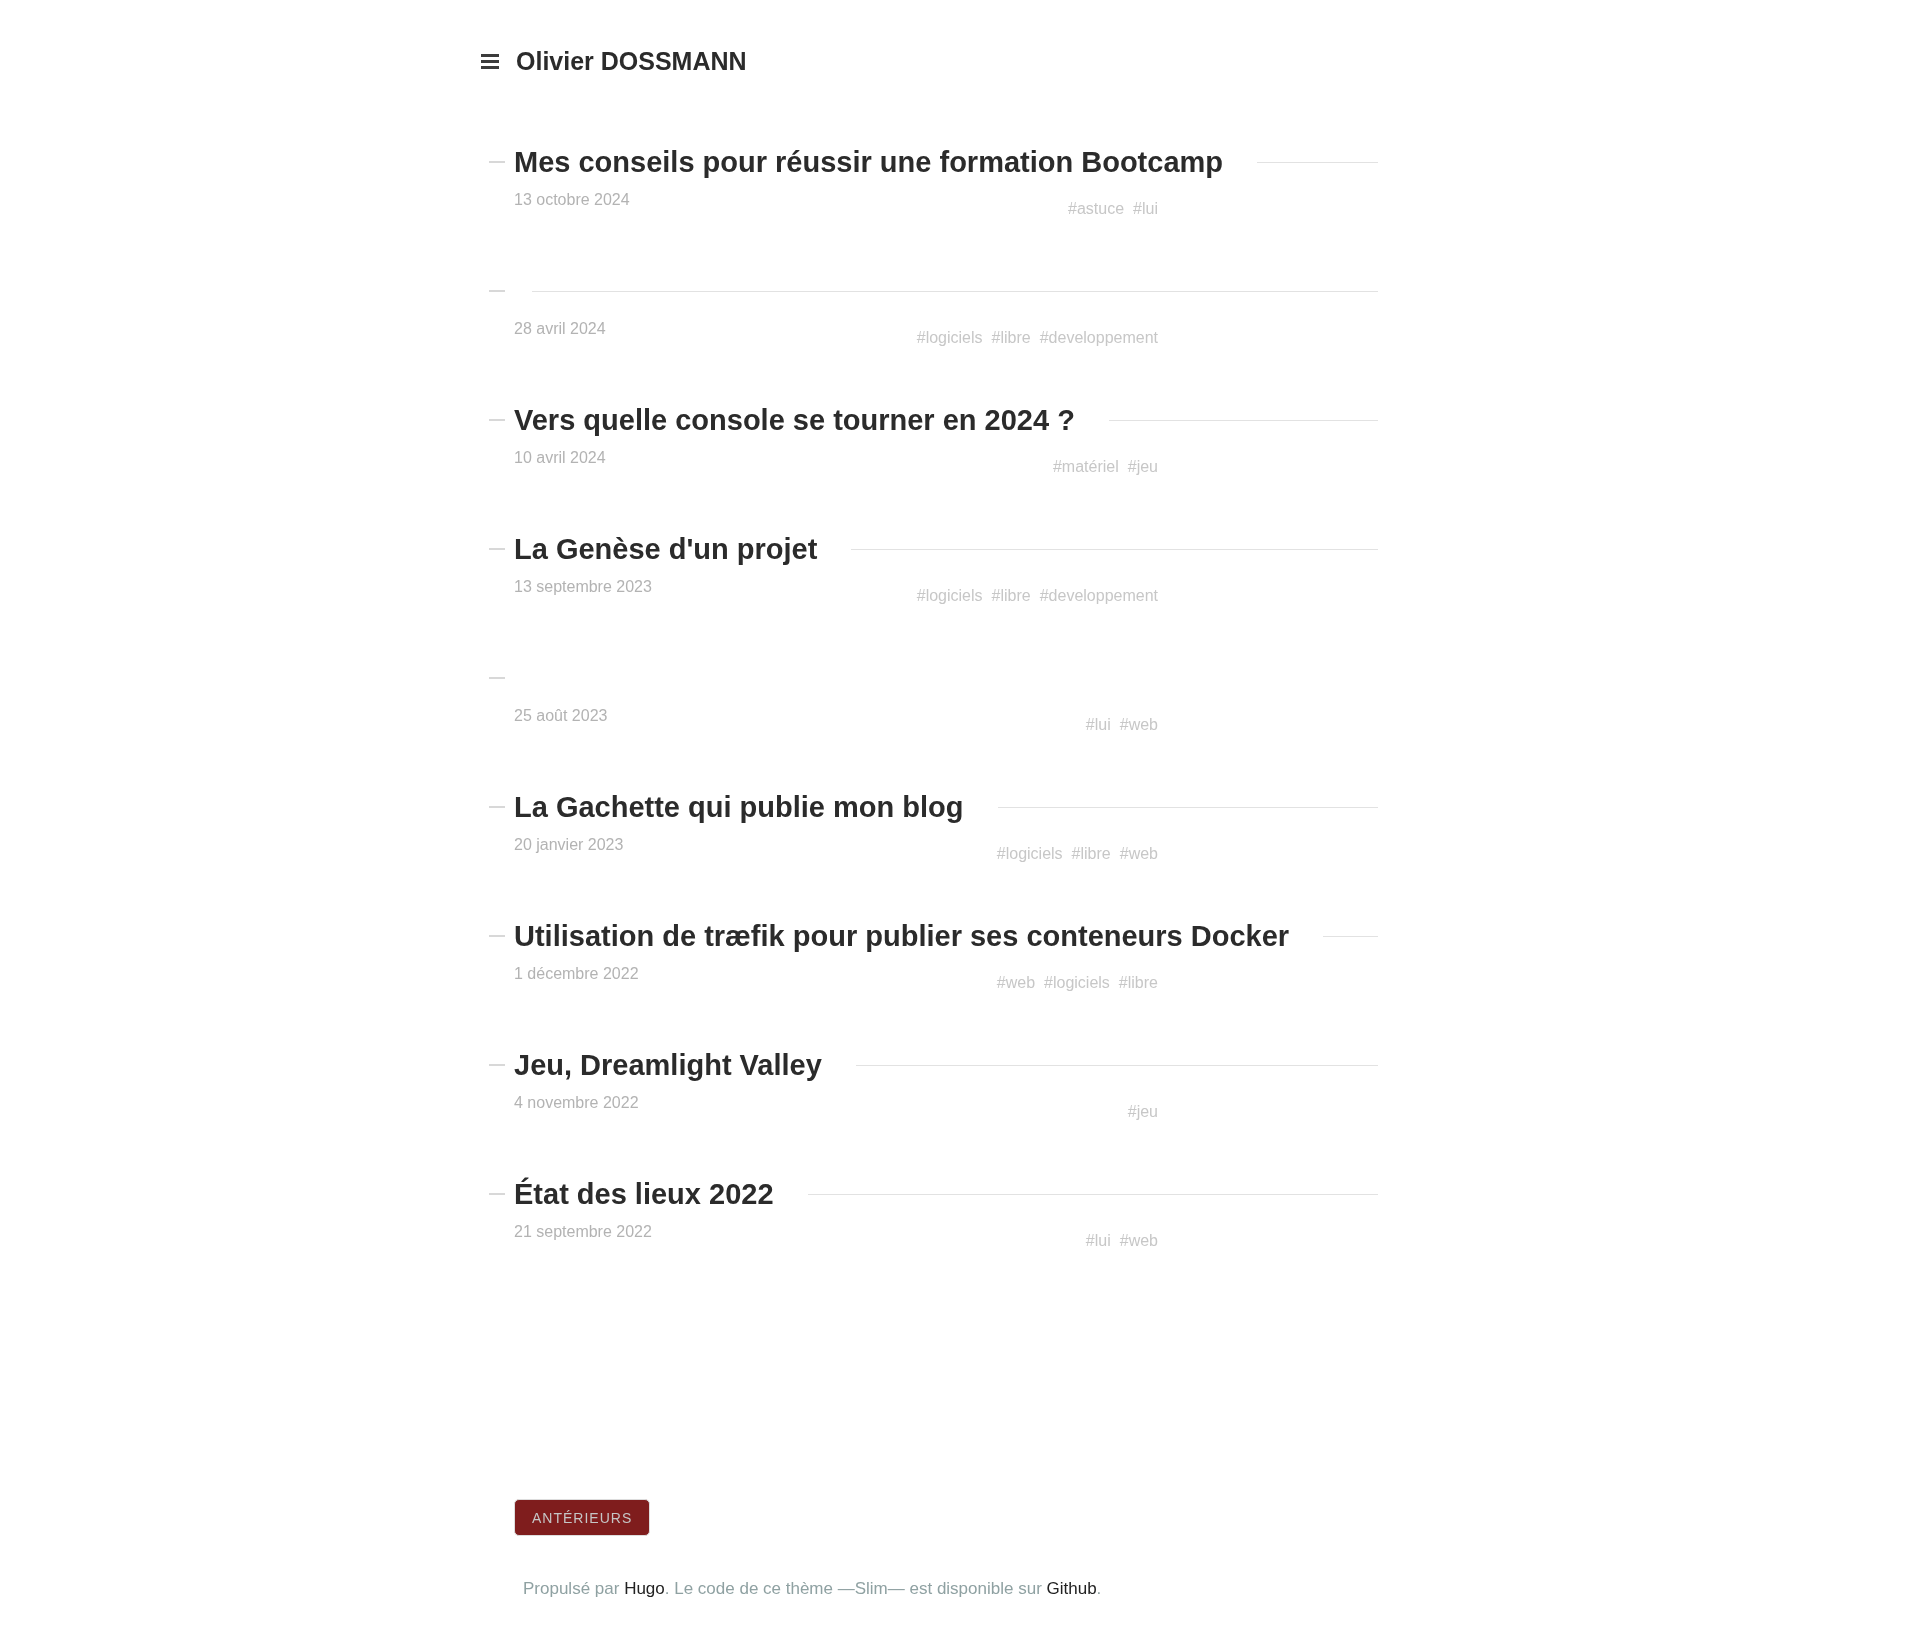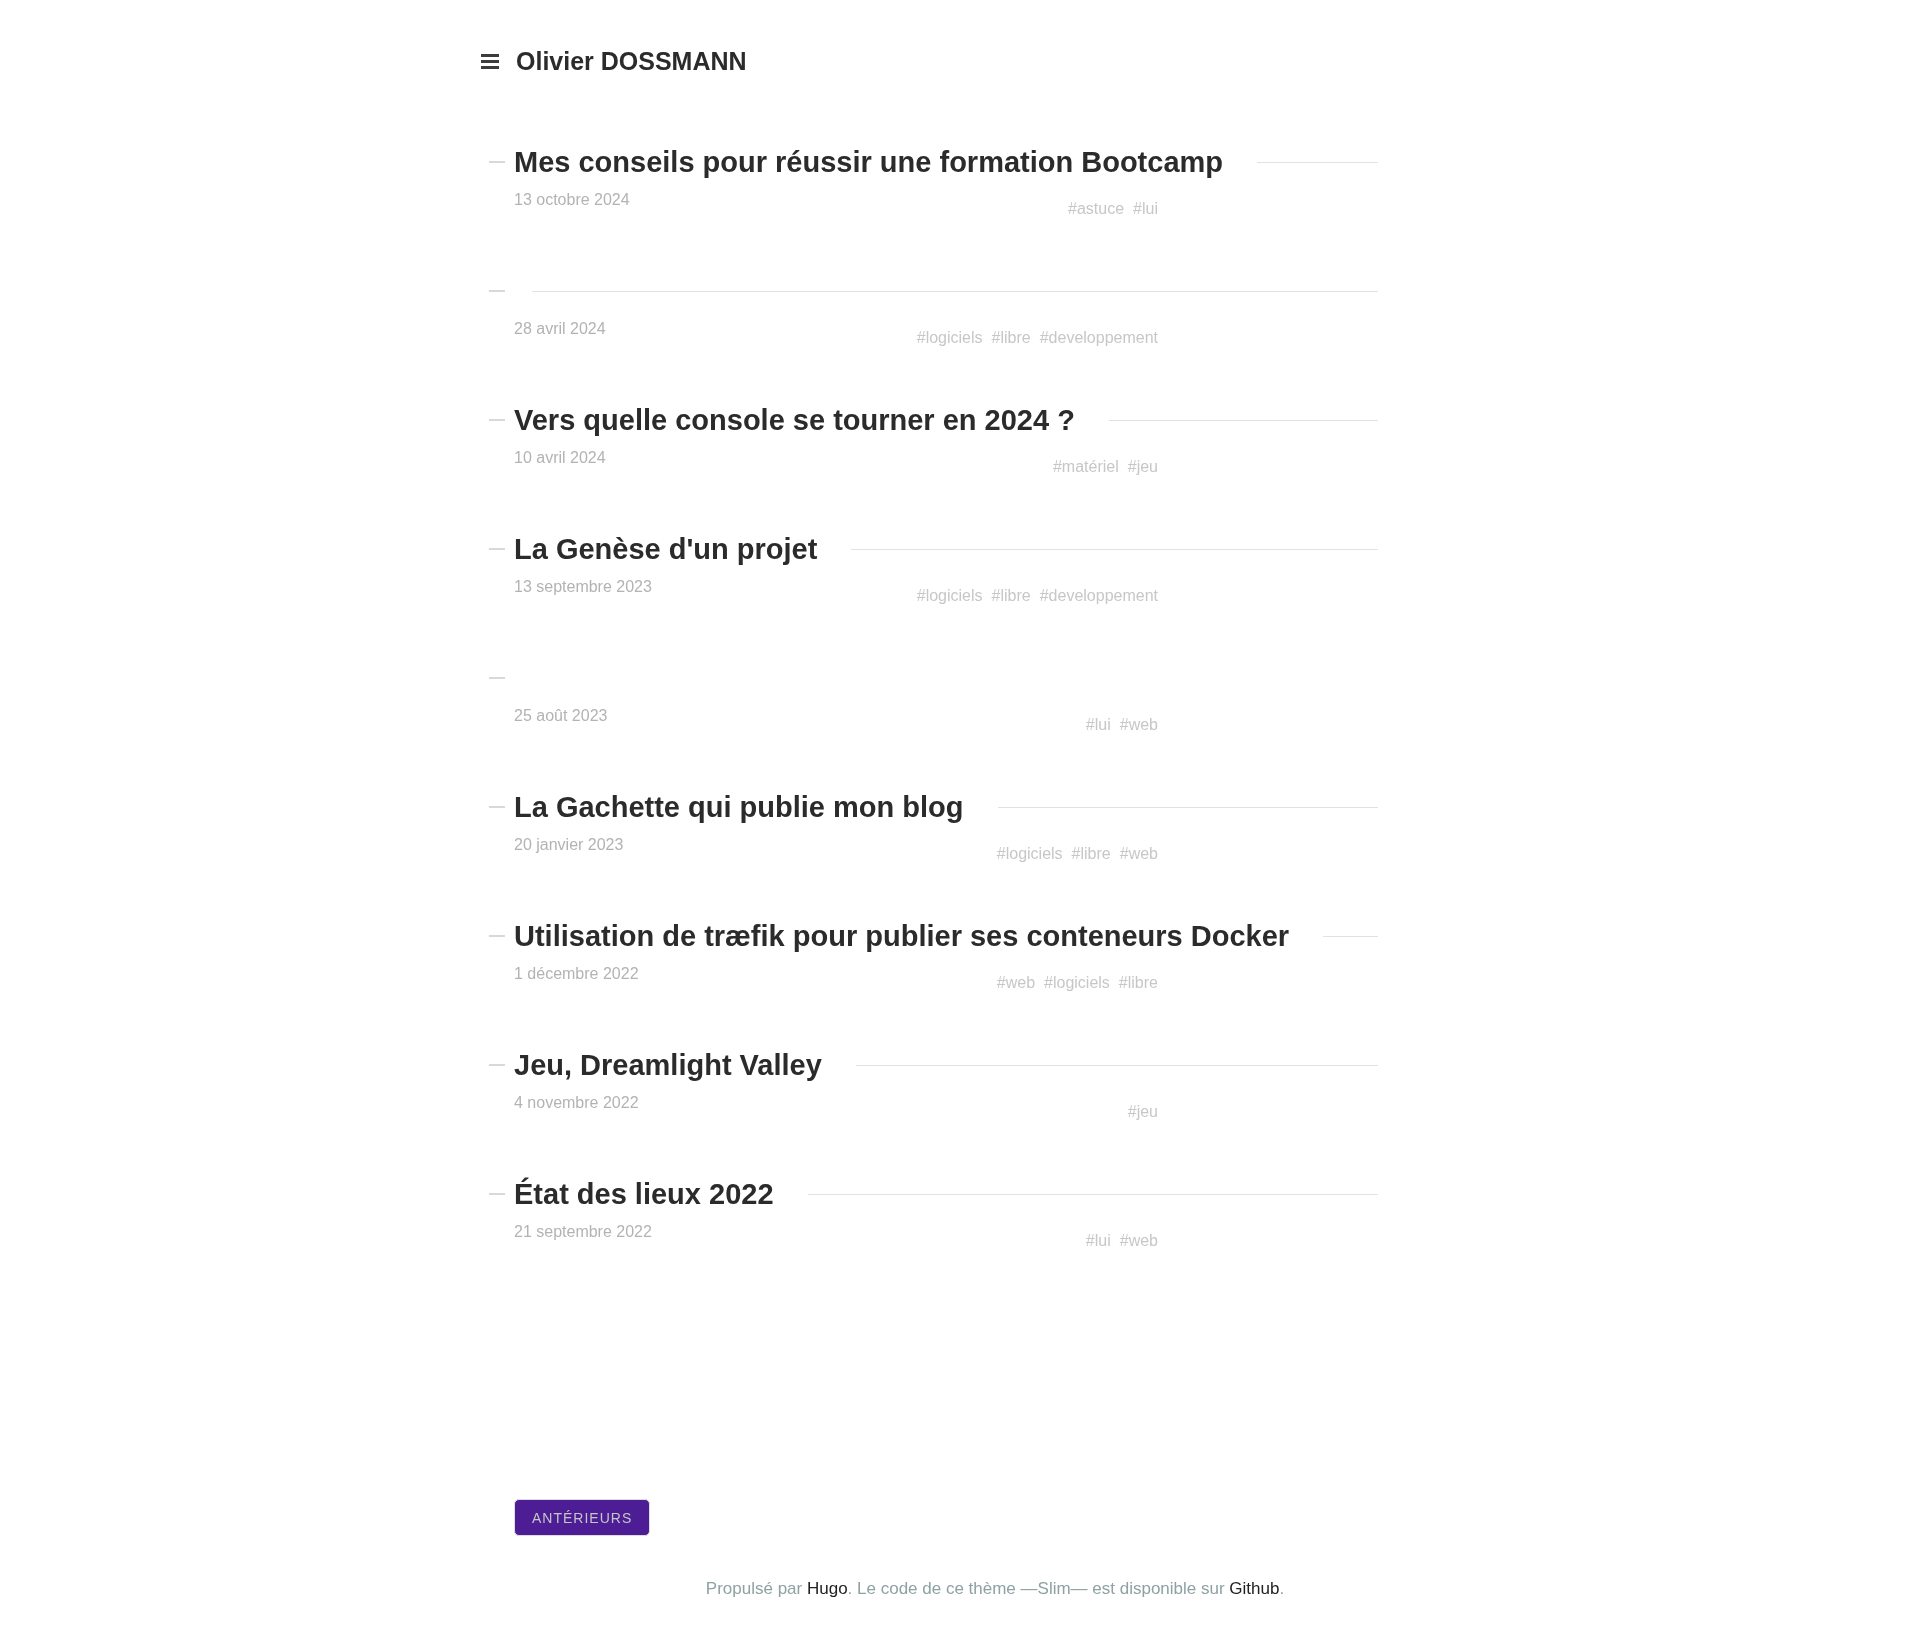--- a/index.html
+++ b/index.html
@@ -118,36 +118,35 @@
 
   
   .older-btn {
     position: absolute;
     left: 514px;
     top: 1499px;
     display: inline-block;
     padding: 10px 17px 9px 17px;
     border: 1px solid #dddddd;
     border-radius: 5px;
-    background: #4c1d95;
+    background: #7f1d1d;
     color: #c6c6c6;
     font-family: "Liberation Sans", "DejaVu Sans", sans-serif;
     font-size: 14px;
     letter-spacing: 1px;
     cursor: pointer;
     white-space: nowrap;
   }
 
   
   .site-footer {
     position: absolute;
-    left: 502px;
+    left: 523px;
     top: 1579px;
     width: 986px;
-    text-align: center;
     font-size: 17px;
     color: #8fa1a2;
     white-space: nowrap;
   }
   .site-footer a {
     color: #222222;
     text-decoration: none;
     cursor: pointer;
   }
 </style>

